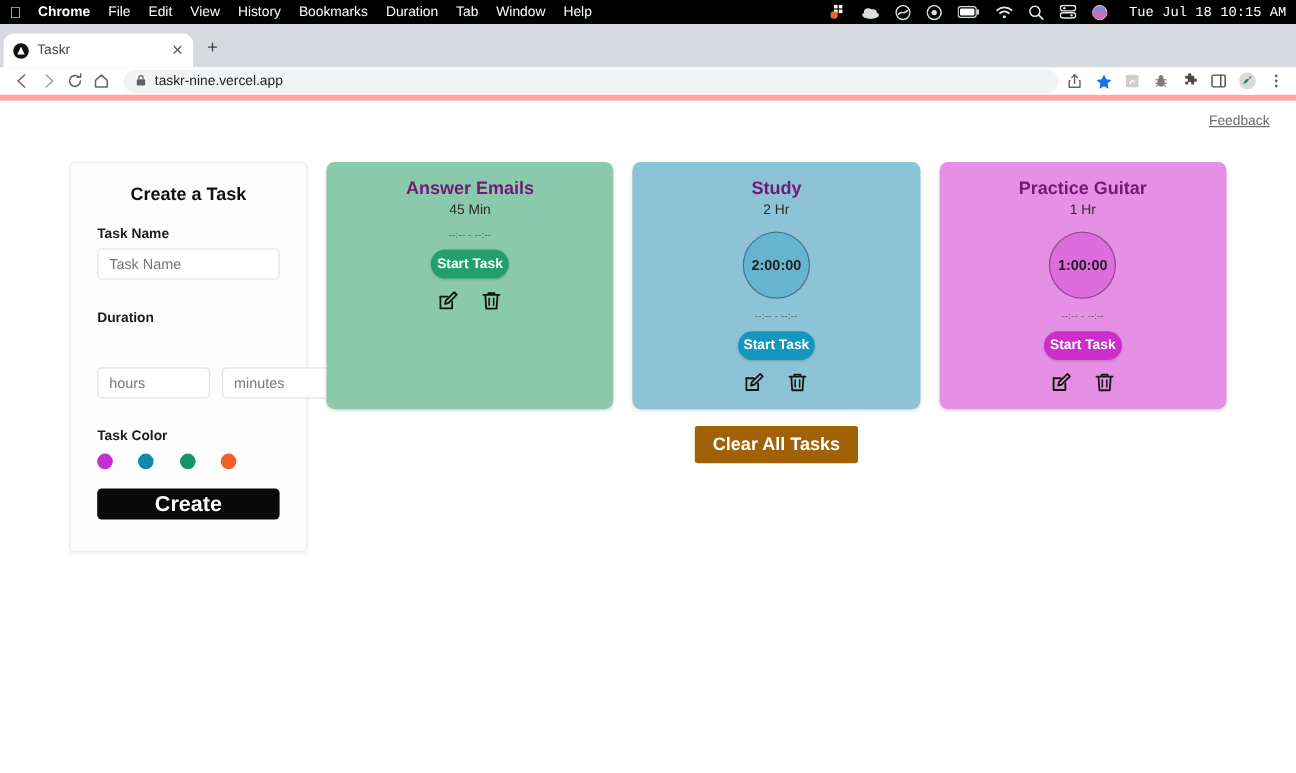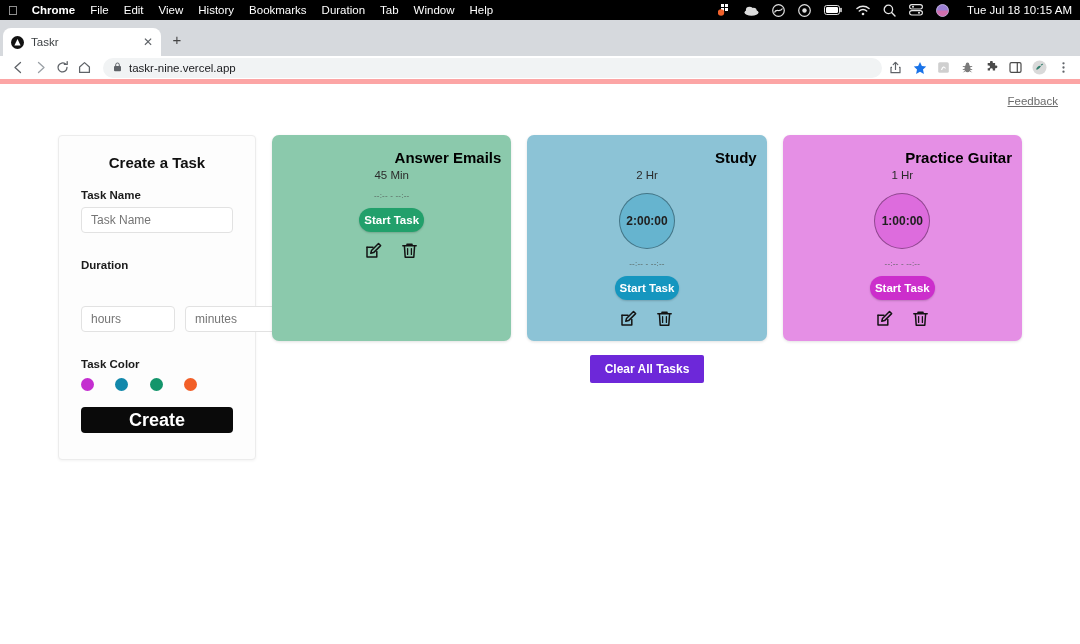--- a/index.html
+++ b/index.html
@@ -16,21 +16,21 @@
     display: flex; align-items: center; padding: 0 8px;
     font-size: 11.5px;
   }
   .menubar .apple { font-size: 13px; margin-right: 14px; line-height: 1; }
   .menubar .mi { margin-right: 15px; white-space: nowrap; }
   .menubar .mi.bold { font-weight: bold; }
   .menubar .spacer { flex: 1; }
   .menubar .tray { display: flex; align-items: center; gap: 13px; }
   .tray-icon { font-size: 12px; line-height: 1; display: inline-block; color: #e8e8e8; }
   .tray-icon svg { display: block; }
-  .menubar .clock { font-size: 11.5px; margin-left: 5px; white-space: nowrap; }
+  .menubar .clock { font-size: 11.5px; margin-left: 5px; white-space: nowrap; font-family: Liberation Mono, monospace; }
 
   
   .chrome-tabstrip {
     height: 36px; background: #d6d9dd;
     display: flex; align-items: flex-end; position: relative;
     padding-left: 8px;
   }
   .traffic {
     position: absolute; left: 9px; top: 0; height: 36px;
     display: flex; align-items: center; gap: 7px;
@@ -139,43 +139,43 @@
   }
 
   
   .tasks-wrap { flex: 1; }
   .tasks { display: flex; gap: 16px; }
   .task-card {
     flex: 1; border-radius: 7px; padding: 14px 10px 14px 10px;
     text-align: center; box-shadow: 0 1px 3px rgba(0,0,0,0.12);
     min-height: 190px;
   }
-  .task-name { font-size: 15px; font-weight: bold; color: #000000; text-align: right; }
+  .task-name { font-size: 15px; font-weight: bold; color: #701a75; }
   .task-dur { font-size: 11.5px; color: #2b2b2b; margin-top: 3px; }
   .timer-circle {
     width: 56px; height: 56px; border-radius: 50%;
     margin: 12px auto 0 auto;
     display: flex; align-items: center; justify-content: center;
     font-size: 12px; font-weight: bold; color: #202020;
   }
   .time-range { font-size: 8px; color: #55605c; margin-top: 10px; letter-spacing: .2px; }
   .start-btn {
     display: inline-block; margin-top: 8px;
     border-radius: 13px; padding: 6px 5px;
     font-size: 11.5px; font-weight: bold; color: #ffffff;
     box-shadow: 0 1px 2px rgba(0,0,0,0.18);
   }
   .card-icons { display: flex; justify-content: center; gap: 19px; margin-top: 10px; }
   .card-icons .ci { width: 17px; height: 17px; color: #141414; }
   .card-icons .ci svg { display: block; }
 
   .clear-row { text-align: center; margin-top: 14px; }
   .clear-btn {
-    display: inline-block; background: #6d28d9; color: #ffffff;
-    font-size: 12px; font-weight: bold; padding: 7px 15px; border-radius: 2px;
+    display: inline-block; background: #a16207; color: #ffffff;
+    font-size: 15px; font-weight: bold; padding: 7px 15px; border-radius: 2px;
   }
 </style>
 </head>
 <body>
 
 <div class="menubar">
   <span class="apple"></span>
   <span class="mi bold">Chrome</span>
   <span class="mi">File</span>
   <span class="mi">Edit</span>

